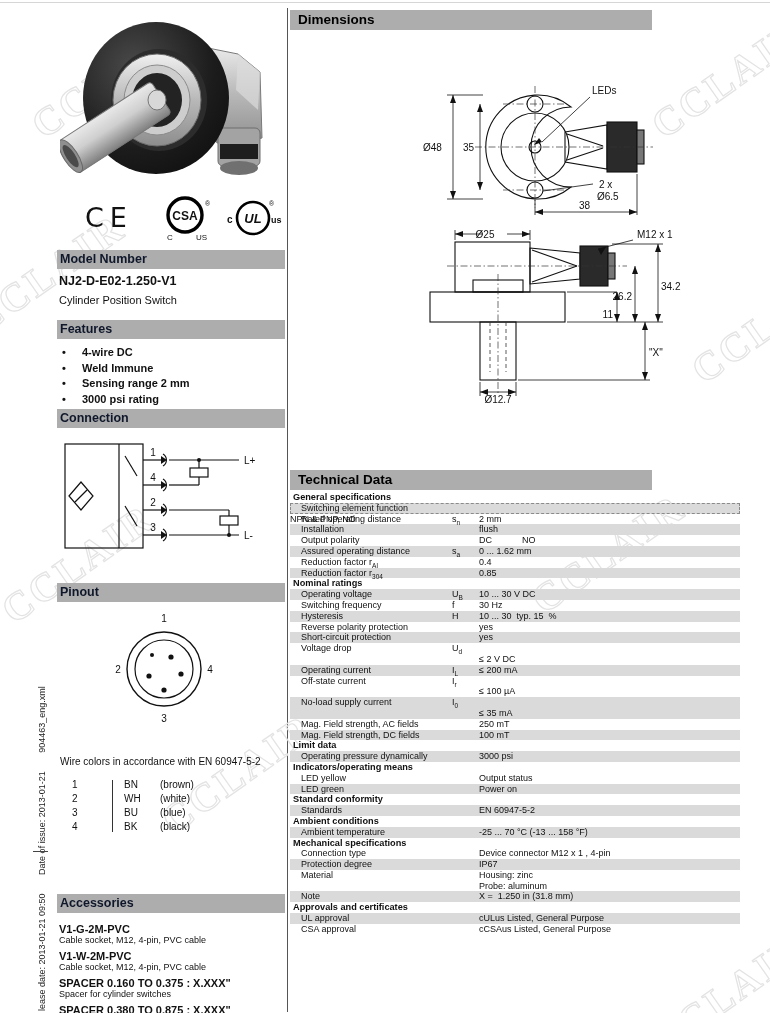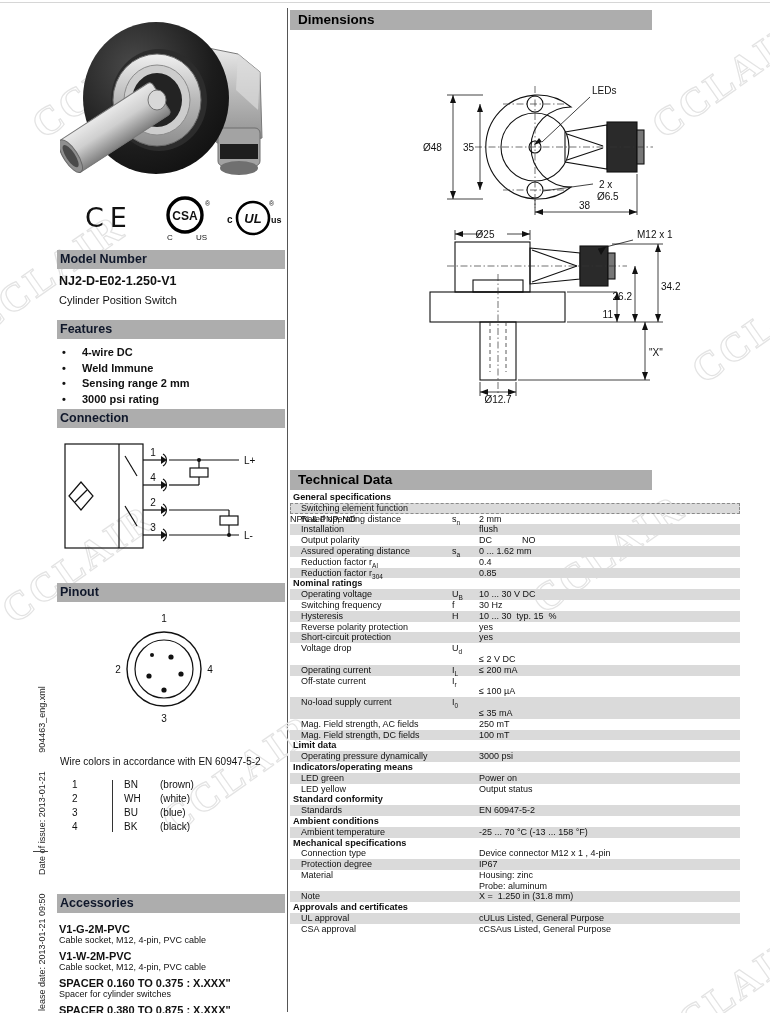--- a/index.html
+++ b/index.html
@@ -512,30 +512,30 @@
       <div class="t-sym"></div>
       <div class="t-val">100 mT</div>
     </div>
     <div class="sec-header">Limit data</div>
     <div class="t-row shade">
       <div class="t-label">Operating pressure dynamically</div>
       <div class="t-sym"></div>
       <div class="t-val">3000 psi</div>
     </div>
     <div class="sec-header">Indicators/operating means</div>
+    <div class="t-row">
+      <div class="t-label">LED yellow</div>
+      <div class="t-sym"></div>
+      <div class="t-val">Output status</div>
+    </div>
     <div class="t-row shade">
       <div class="t-label">LED green</div>
       <div class="t-sym"></div>
       <div class="t-val">Power on</div>
     </div>
-    <div class="t-row">
-      <div class="t-label">LED yellow</div>
-      <div class="t-sym"></div>
-      <div class="t-val">Output status</div>
-    </div>
     <div class="sec-header">Standard conformity</div>
     <div class="t-row shade">
       <div class="t-label">Standards</div>
       <div class="t-sym"></div>
       <div class="t-val">EN 60947-5-2</div>
     </div>
     <div class="sec-header">Ambient conditions</div>
     <div class="t-row shade">
       <div class="t-label">Ambient temperature</div>
       <div class="t-sym"></div>

